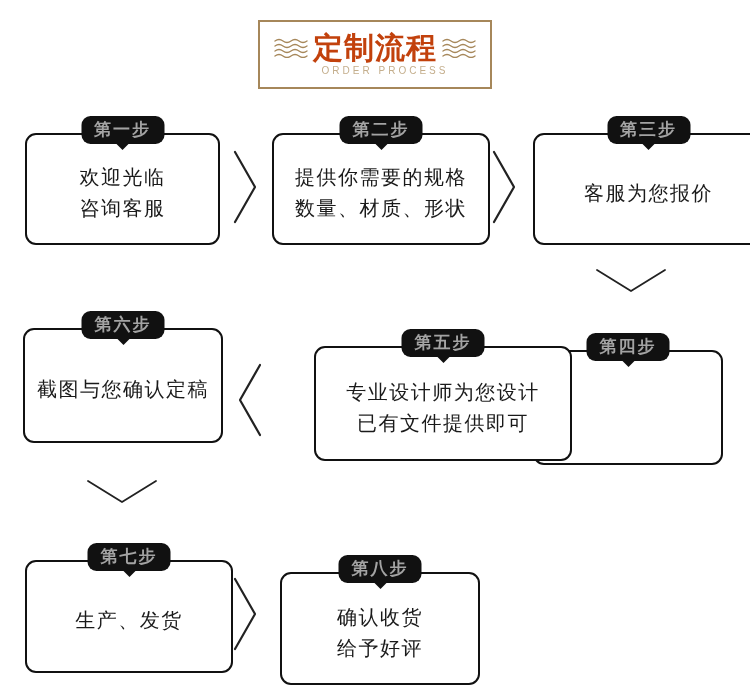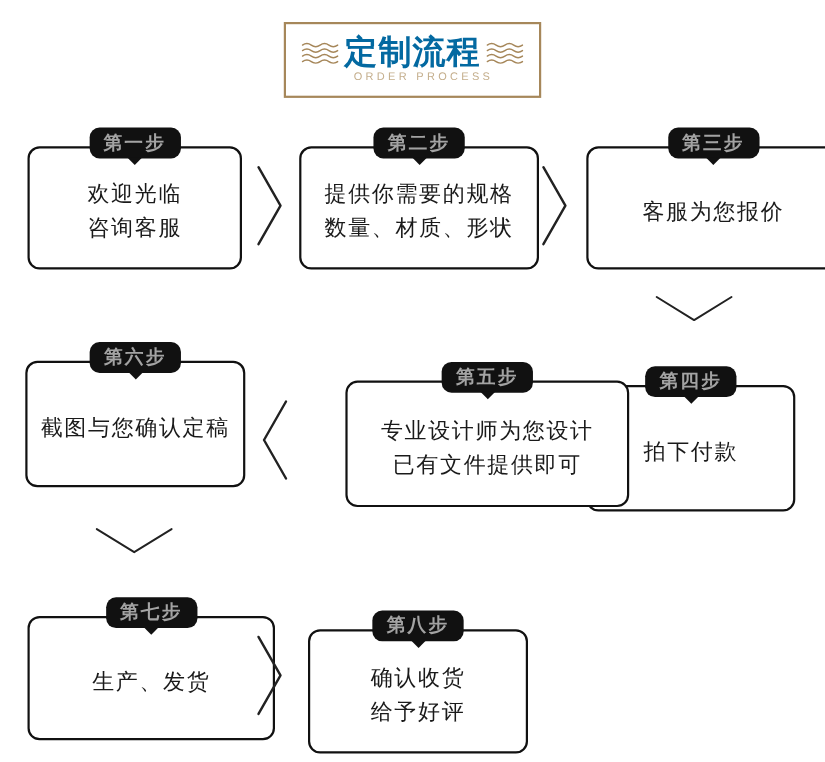--- a/index.html
+++ b/index.html
@@ -13,21 +13,21 @@
 
   
   .header {
     position:absolute; left:258px; top:20px; width:234px; height:69px;
     box-sizing:border-box; border:2px solid #a6875a;
     display:flex; flex-direction:column; align-items:center; justify-content:center;
     gap:1px; background:#fff;
   }
   .header-title-row { display:flex; align-items:center; gap:5px; }
   .header-title {
-    font-size:30px; font-weight:600; letter-spacing:1px; color:#0369a1;
+    font-size:30px; font-weight:600; letter-spacing:1px; color:#c2410c;
     line-height:1;
   }
   .header-subtitle {
     font-size:10px; letter-spacing:3px; color:#c4ae8c; line-height:1;
     margin-top:2px;
     padding-left:20px;
   }
 
   
   .box {
@@ -53,21 +53,21 @@
     border-left:7px solid transparent; border-right:7px solid transparent;
     border-top:7px solid #111;
   }
 
   #box1 { left:25px;  top:133px; width:195px; height:112px; }
   #box2 { left:272px; top:133px; width:218px; height:112px;justify-content:center; }
   #box3 { left:533px; top:133px; width:231px; height:112px; }
   #box4 { left:533px; top:350px; width:190px; height:115px; }
   #box5 { left:270px; top:346px; width:258px; height:115px;margin-left:44px; }
   #box6 { left:23px;  top:328px; width:200px; height:115px; }
-  #box7 { left:25px;  top:560px; width:225px; height:113px; }
+  #box7 { left:25px;  top:560px; width:208px; height:113px; }
   #box8 { left:280px; top:572px; width:200px; height:113px; }
 
   
   .arrow { position:absolute; line-height:0; }
   #arrow-1-2 { left:233px; top:150px; }
   #arrow-2-3 { left:492px; top:150px; }
   #arrow-3-4 { left:595px; top:268px; }
   #arrow-4-5 { left:492px; top:363px; }
   #arrow-5-6 { left:238px; top:363px; }
   #arrow-6-7 { left:86px;  top:479px; }
@@ -131,21 +131,20 @@
   </div>
 
   <div class="arrow" id="arrow-3-4">
     <svg width="72" height="26" viewBox="0 0 72 26">
       <polyline points="2,2 36,23 70,2" fill="none" stroke="#222" stroke-width="1.8" stroke-linecap="round" stroke-linejoin="round"></polyline>
     </svg>
   </div>
 
   <div class="box" id="box4">
     <div class="tag">第四步</div>
-    <div class="box-text">拍下付款</div>
   </div>
 
   <div class="arrow" id="arrow-4-5">
     <svg width="24" height="74" viewBox="0 0 24 74">
       <polyline points="22,2 2,37 22,72" fill="none" stroke="#222" stroke-width="2.2" stroke-linecap="round" stroke-linejoin="round"></polyline>
     </svg>
   </div>
 
   <div class="box" id="box5">
     <div class="tag">第五步</div>

